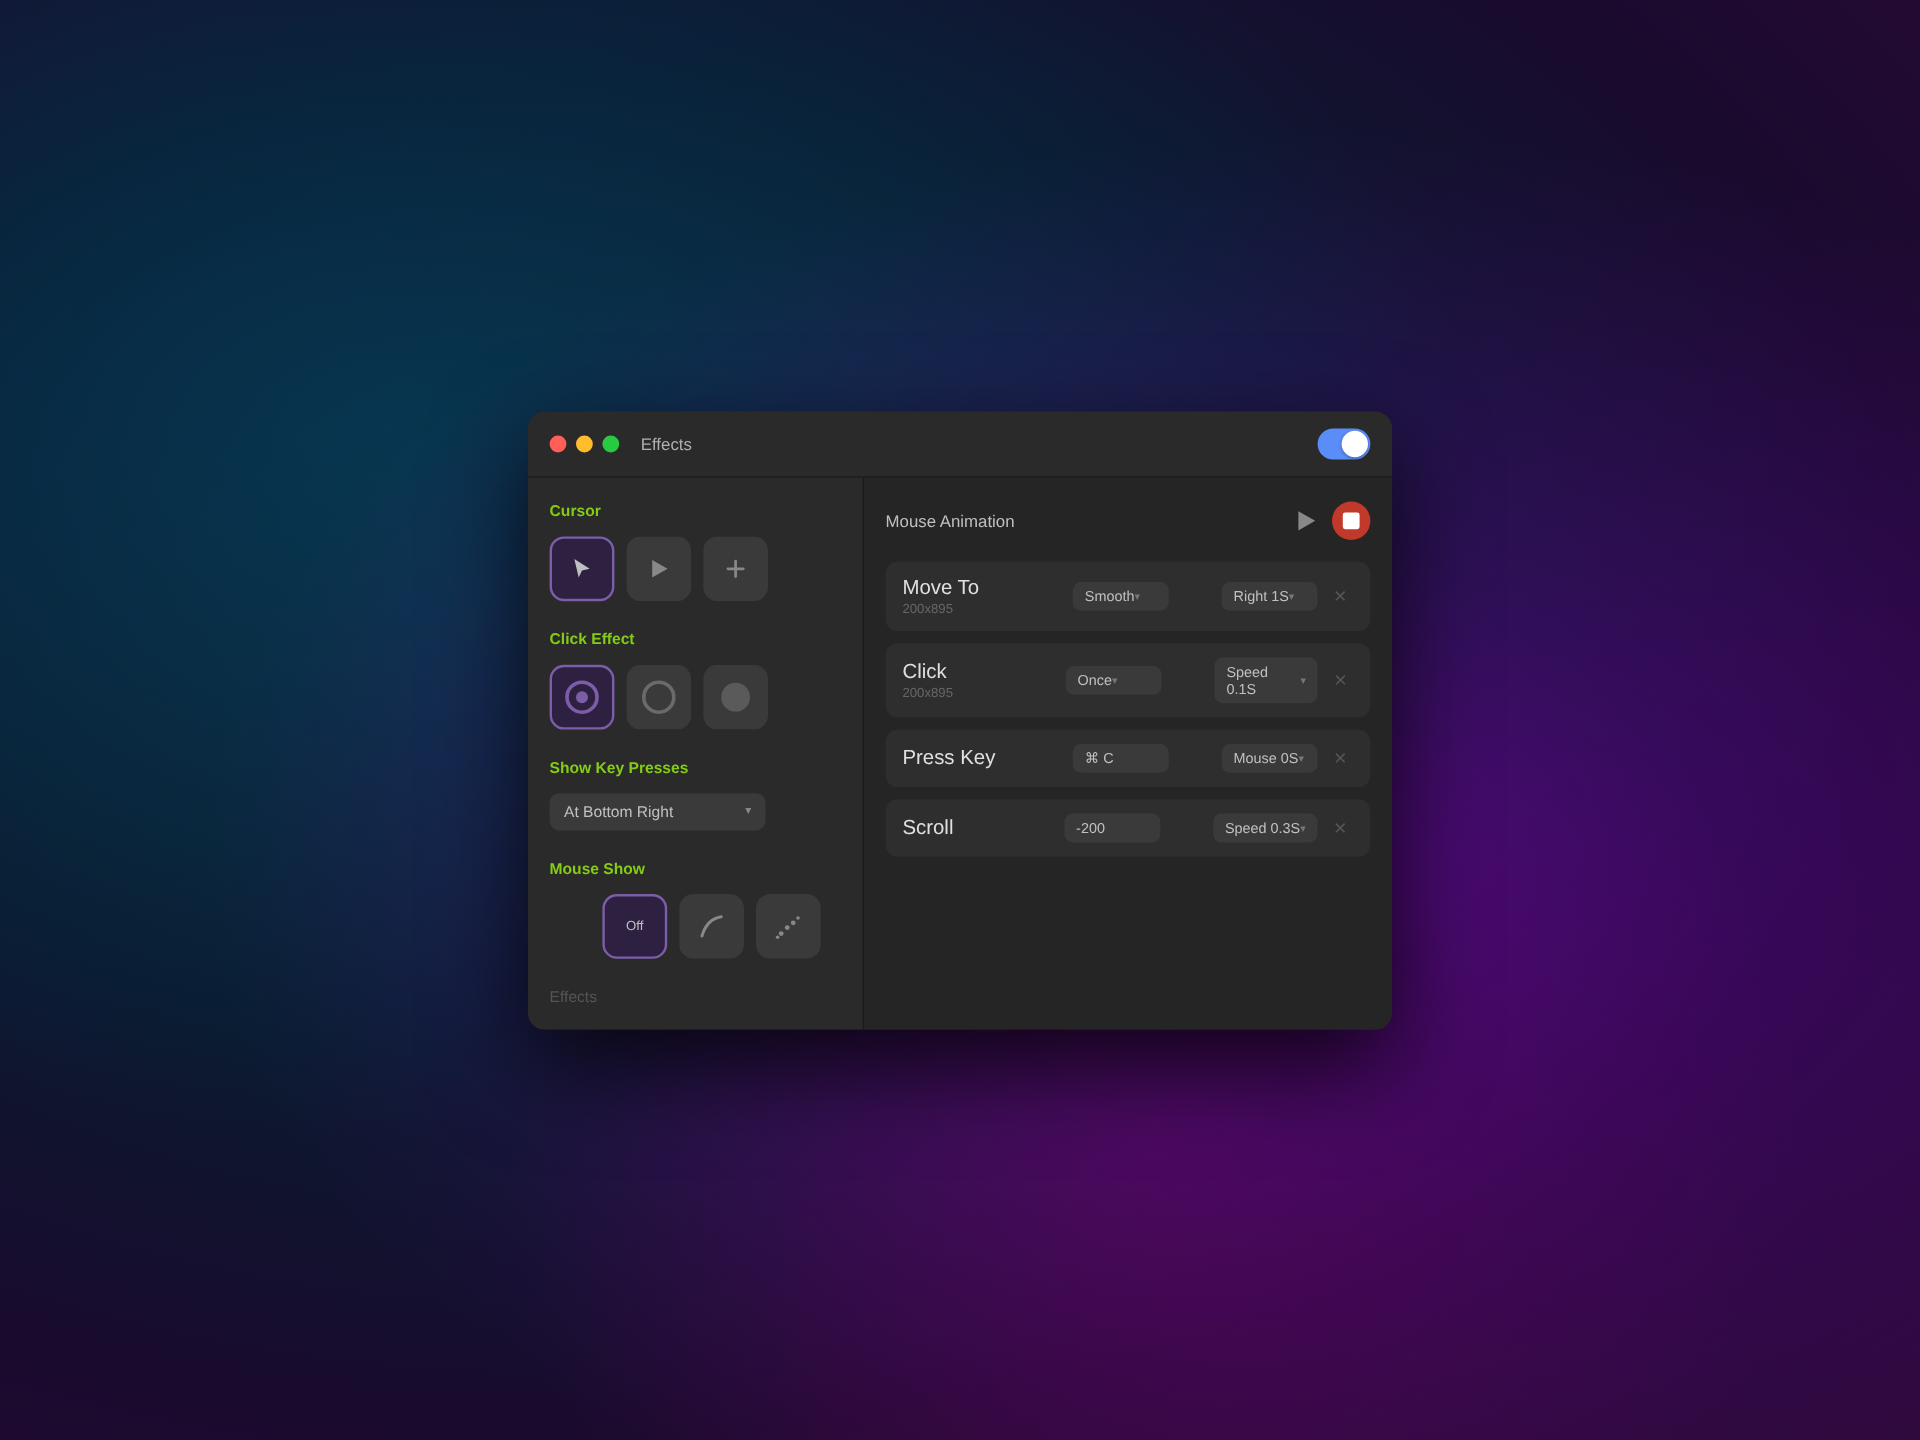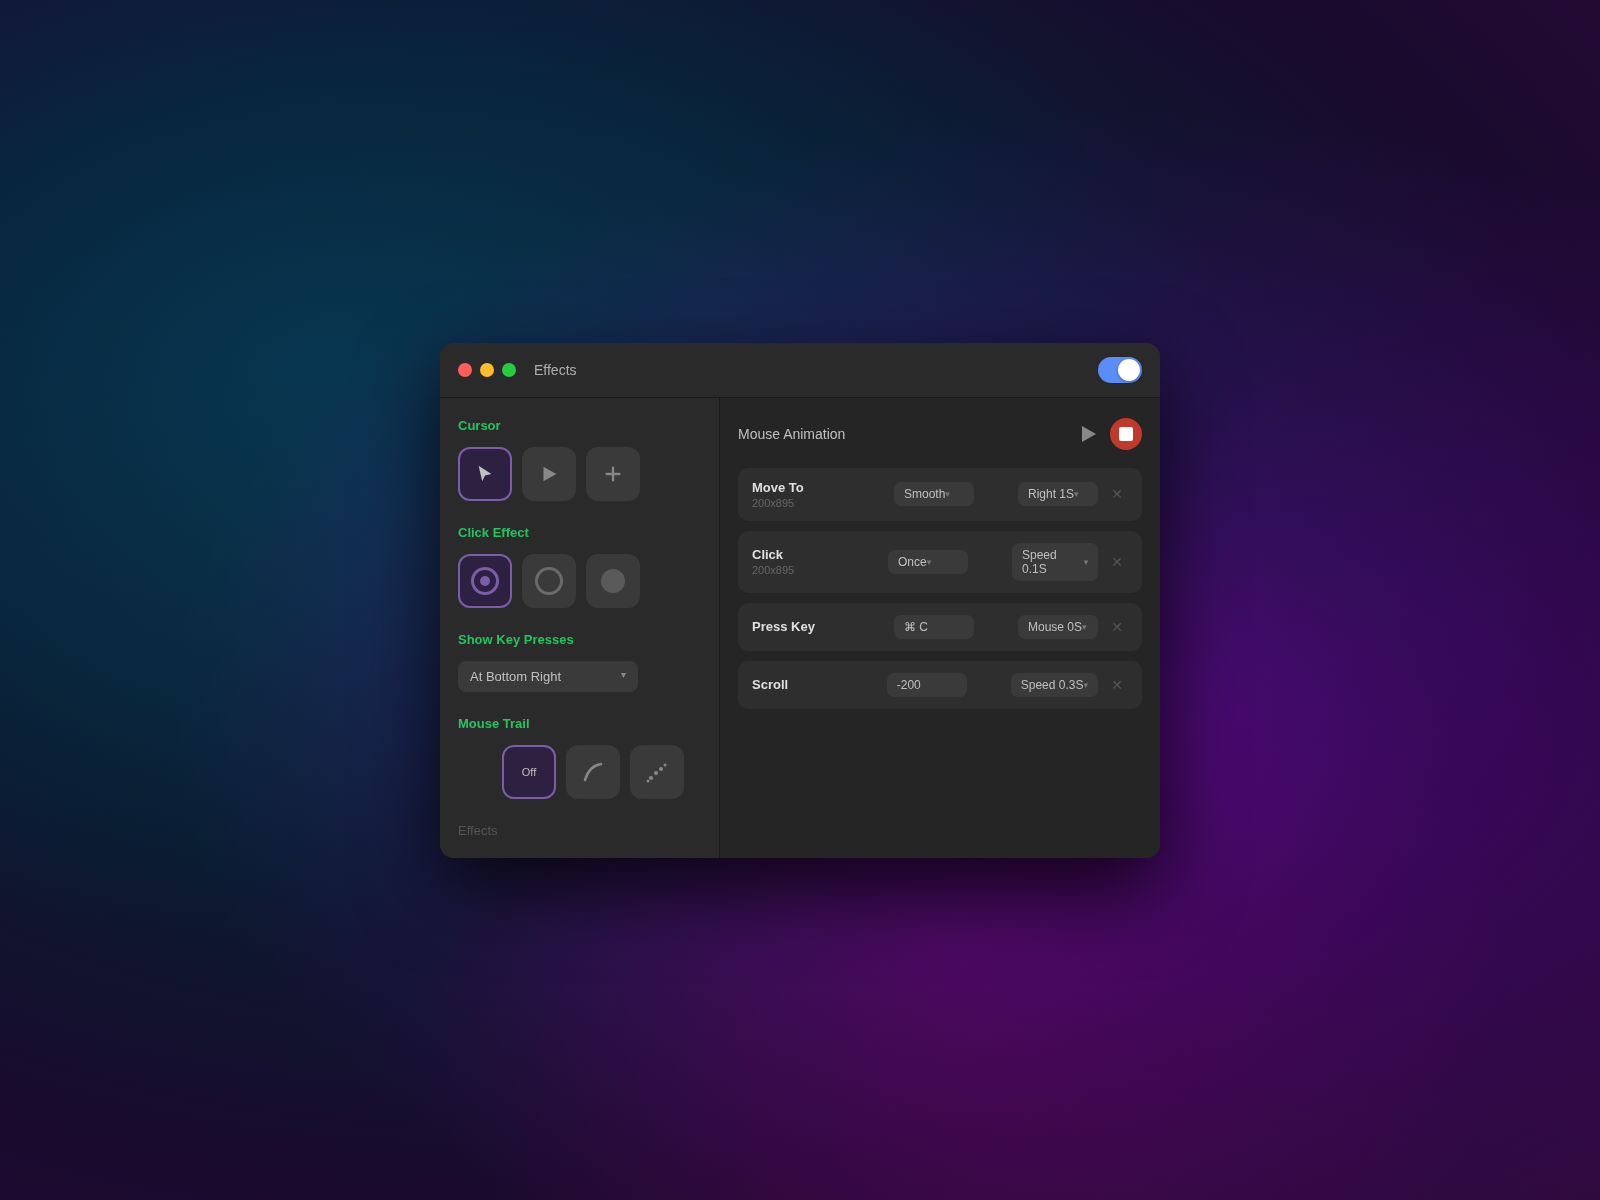--- a/index.html
+++ b/index.html
@@ -103,21 +103,21 @@
     .left-panel {
       width: 280px;
       background: #2a2a2a;
       padding: 20px 18px;
       border-right: 1px solid #1a1a1a;
     }
 
     .section-title {
       font-size: 13px;
       font-weight: 600;
-      color: #22c55e;
+      color: #84cc16;
       margin-bottom: 14px;
     }
 
     .cursor-options {
       display: flex;
       gap: 10px;
       margin-bottom: 24px;
     }
 
     .cursor-btn {
@@ -343,23 +343,23 @@
       background: #2e2e2e;
       border-radius: 10px;
       padding: 12px 14px;
       margin-bottom: 10px;
       display: flex;
       align-items: center;
       gap: 10px;
     }
 
     .step-name {
-      font-size: 13px;
+      font-size: 17px;
       color: #e0e0e0;
-      font-weight: 700;
+      font-weight: 400;
       min-width: 80px;
     }
 
     .step-sub {
       font-size: 11px;
       color: #666;
       margin-top: 2px;
     }
 
     .step-label-block {
@@ -481,21 +481,21 @@
 
       <div class="show-key-section">
         <div class="section-title">Show Key Presses</div>
         <div class="dropdown-btn">
           <span>At Bottom Right</span>
           <span class="chevron">▾</span>
         </div>
       </div>
 
       <div class="mouse-trail-section">
-        <div class="section-title">Mouse Trail</div>
+        <div class="section-title">Mouse Show</div>
         <div class="trail-options">
           <div class="trail-btn active">
             <span>Off</span>
           </div>
           <div class="trail-btn">
             <svg width="28" height="28" viewBox="0 0 28 28" fill="none">
               <path d="M6 22 Q10 8 22 6" stroke="#888" stroke-width="2.5" stroke-linecap="round" fill="none"></path>
             </svg>
           </div>
           <div class="trail-btn">

